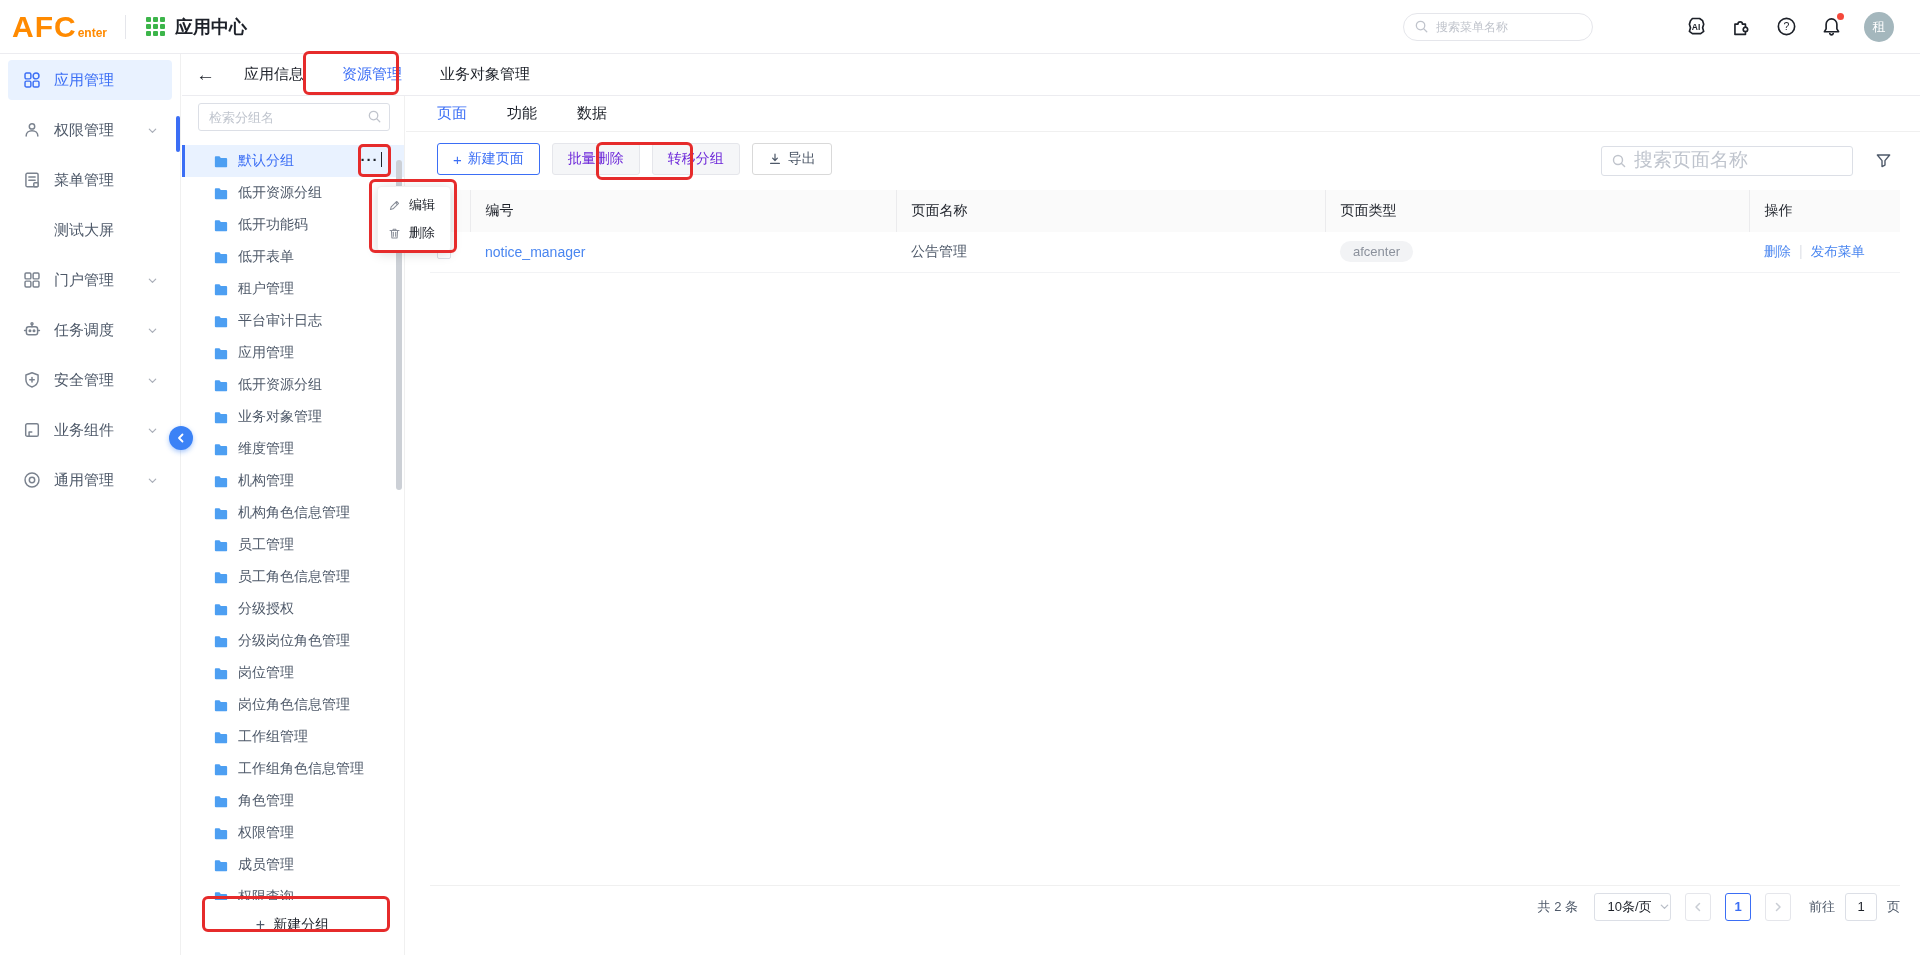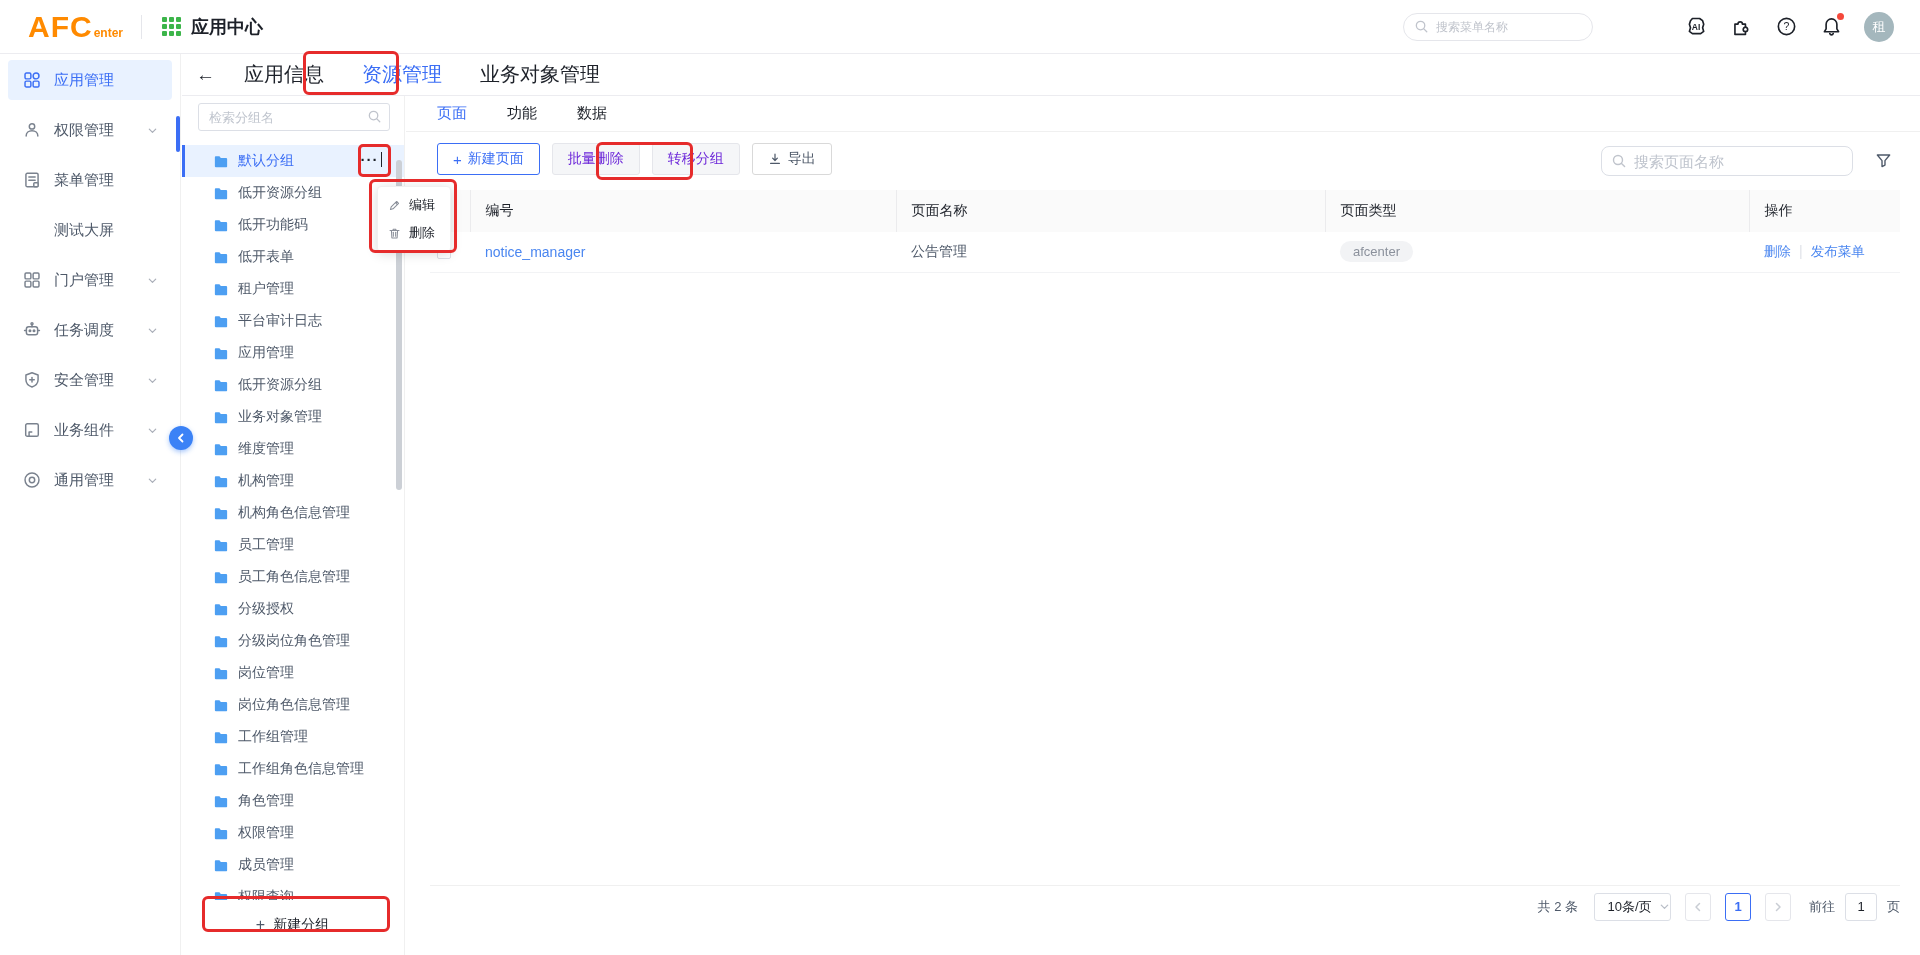--- a/index.html
+++ b/index.html
@@ -3,21 +3,21 @@
 <meta charset="utf-8">
 <style>
   * { margin:0; padding:0; box-sizing:border-box; }
   html,body { width:1920px; height:955px; overflow:hidden; background:#fff;
     font-family:"Liberation Sans","DejaVu Sans",sans-serif; color:#4e5969; }
   .screen { position:relative; width:1920px; height:955px; background:#fff; }
 
   
   .hdr { position:absolute; left:0; top:0; width:1920px; height:54px; background:#fff;
     border-bottom:1px solid #ececf0; display:flex; align-items:center; z-index:5; }
-  .logo { margin-left:28px; display:flex; align-items:baseline; cursor:pointer; }
+  .logo { margin-left:12px; display:flex; align-items:baseline; cursor:pointer; }
   .logo-main { font-size:30px; font-weight:bold; color:#ff8a00; letter-spacing:1px; }
   .logo-sub { font-size:12px; font-weight:bold; color:#ff8a00; margin-left:1px; }
   .hdr-div { width:1px; height:24px; background:#e5e6eb; margin:0 20px 0 18px; }
   .grid-green { display:flex; align-items:center; margin-right:10px; }
   .app-title { font-size:18px; font-weight:bold; color:#1d2129; }
   .hdr-right { margin-left:auto; display:flex; align-items:center; margin-right:26px; }
   .top-search { position:relative; width:190px; height:28px; margin-right:92px; }
   .top-search input { width:100%; height:100%; border:1px solid #e5e6eb; border-radius:14px;
     padding:0 12px 0 32px; font-size:12px; color:#4e5969; outline:none;
     font-family:"Liberation Sans","DejaVu Sans",sans-serif; }
@@ -42,21 +42,21 @@
   .sb-indicator { position:absolute; right:0; top:62px; width:4px; height:36px; background:#3b6ef5; border-radius:2px; }
   .collapse-btn { position:absolute; left:169px; top:426px; width:24px; height:24px; border-radius:50%;
     background:#3b82f6; color:#fff; display:flex; align-items:center; justify-content:center;
     z-index:8; cursor:pointer; font-size:12px; box-shadow:0 2px 5px rgba(59,130,246,.45); }
 
   
   .tabstrip { position:absolute; left:182px; top:54px; right:0; height:42px; background:#fff;
     border-bottom:1px solid #ececf0; display:flex; align-items:center; z-index:3; }
   .back-arrow { margin-left:14px; font-size:19px; color:#1d2129; cursor:pointer; line-height:1; }
   .dtabs { display:flex; margin-left:29px; gap:38px; }
-  .dtab { font-size:20px; color:#1d2129; cursor:pointer; white-space:nowrap; }
+  .dtab { font-size:15px; color:#1d2129; cursor:pointer; white-space:nowrap; }
   .dtab.active { color:#3b6ef5; }
 
   
   .gpanel { position:absolute; left:182px; top:96px; width:223px; bottom:0; background:#fff;
     border-right:1px solid #f0f0f0; z-index:3; overflow:hidden; }
   .gsearch { position:absolute; left:16px; top:7px; width:192px; height:28px; }
   .gsearch input { width:100%; height:100%; border:1px solid #dcdfe6; border-radius:3px;
     padding:0 28px 0 10px; font-size:13px; color:#4e5969; outline:none;
     font-family:"Liberation Sans","DejaVu Sans",sans-serif; }
   .gsearch input::placeholder { color:#bfc4cd; }
@@ -87,23 +87,23 @@
   .subtabs { position:absolute; left:0; top:0; right:0; height:36px; border-bottom:1px solid #f0f0f0;
     display:flex; align-items:center; padding-left:31px; gap:40px;text-align:center; }
   .stab { font-size:15px; color:#1d2129; cursor:pointer; }
   .stab.active { color:#3b6ef5; }
   .toolbar { position:absolute; left:31px; top:47px; height:32px; display:flex; gap:12px; }
   .btn { height:32px; padding:0 15px; border-radius:3px; font-size:14px; display:flex; align-items:center;
     gap:6px; cursor:pointer; border:1px solid #d9d9d9; background:#fff; color:#4e5969; white-space:nowrap; }
   .btn-primary-o { border-color:#3b6ef5; color:#3b6ef5; }
   .btn-disabled { background:#f5f6f8; border-color:#e5e6eb; color:#6d28d9; cursor:not-allowed; }
   .main-search { position:absolute; right:67px; top:50px; width:252px; height:30px; }
-  .main-search input { width:100%; height:100%; border:1px solid #dcdfe6; border-radius:8px;
-    padding:0 10px 0 32px; font-size:15px; color:#4e5969; outline:none;
-    font-family:Liberation Sans, sans-serif; }
+  .main-search input { width:100%; height:100%; border:1px solid #dcdfe6; border-radius:3px;
+    padding:0 10px 0 32px; font-size:19px; color:#4e5969; outline:none;
+    font-family:Liberation Mono, monospace; }
   .main-search input::placeholder { color:#bfc4cd; }
   .main-search .mag { position:absolute; left:10px; top:7px; color:#c0c4cc; }
   .filter-ico { position:absolute; right:28px; top:56px; color:#4e5969; cursor:pointer; }
 
   .tbl { position:absolute; left:24px; top:94px; width:1470px; border-collapse:collapse; table-layout:fixed; }
   .tbl th { background:#fafafa; height:42px; text-align:left; font-weight:normal; font-size:14px;
     color:#1d2129; padding-left:15px; border-left:1px solid #ebebed; }
   .tbl th:first-child { border-left:none; padding-left:7px; }
   .tbl td { height:40px; border-bottom:1px solid #f2f3f5; font-size:14px; color:#4e5969; padding-left:15px; }
   .tbl td:first-child { padding-left:7px; }

